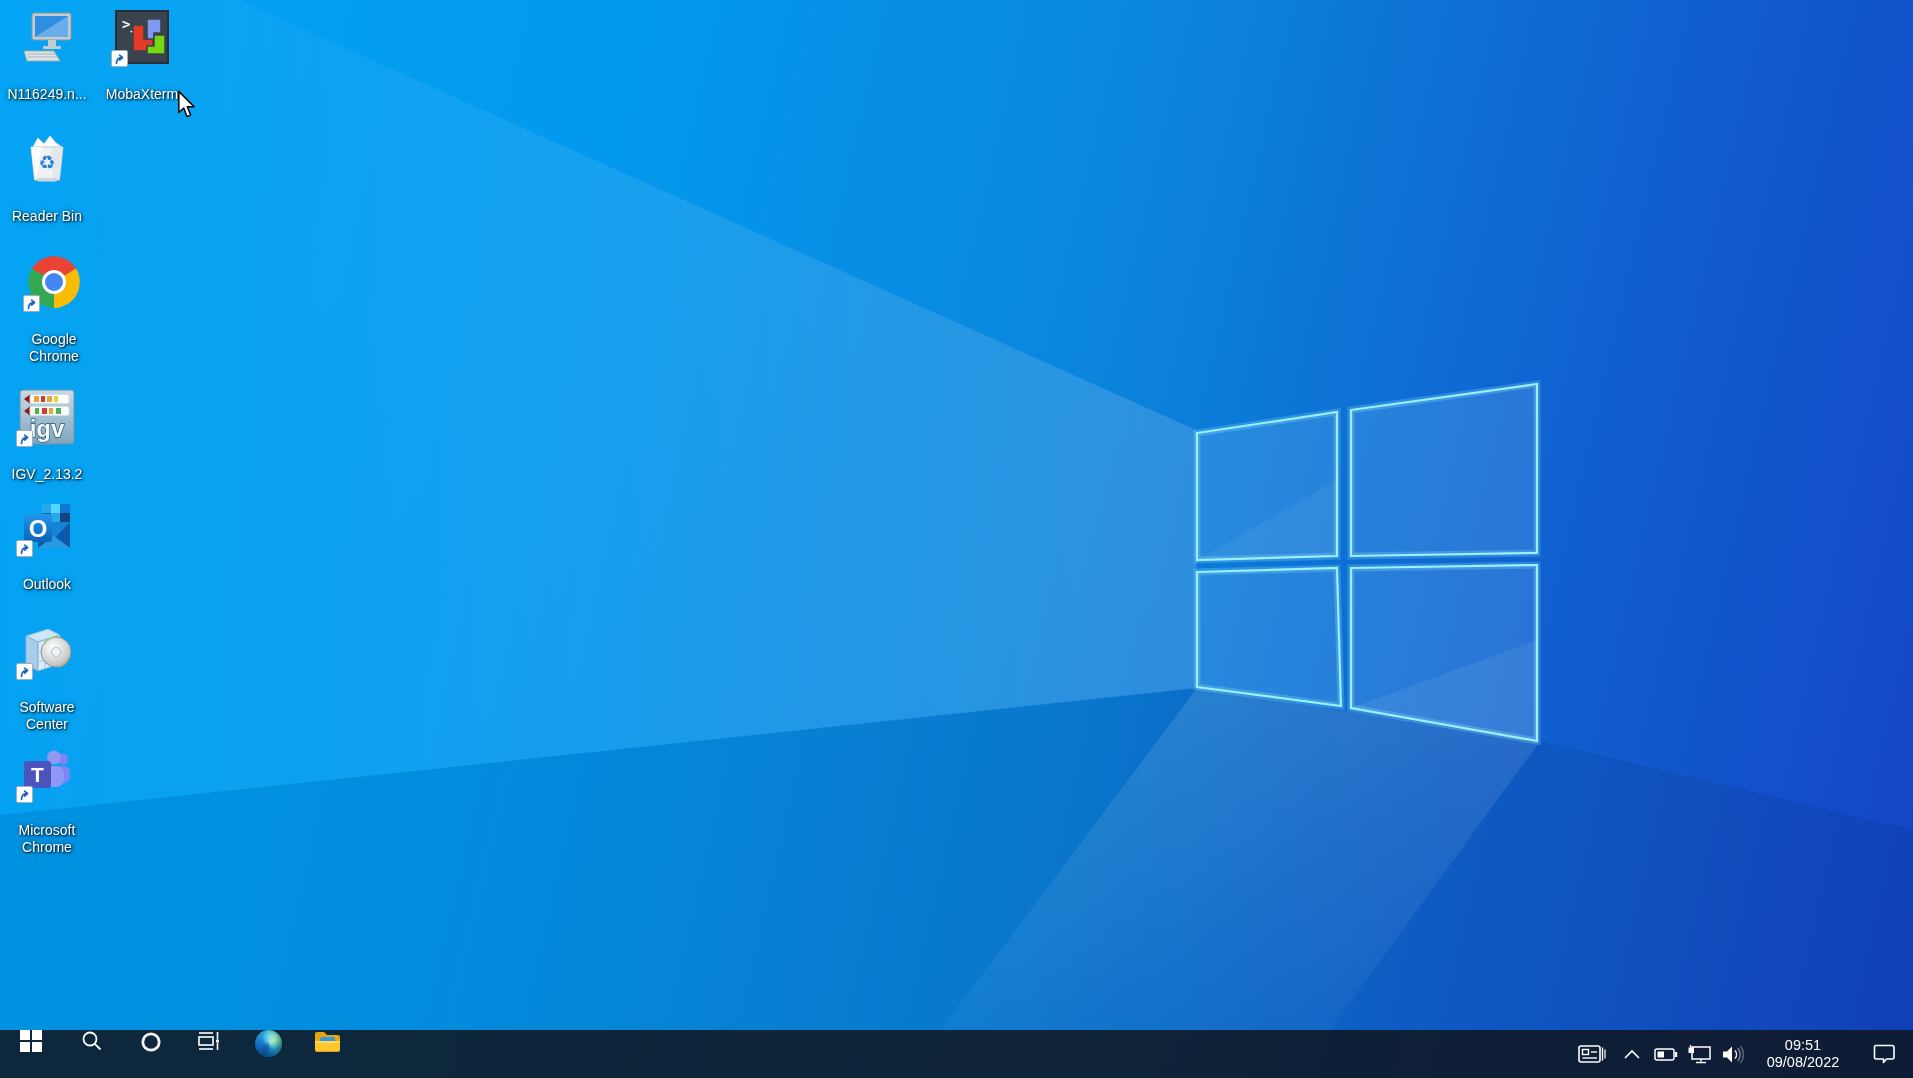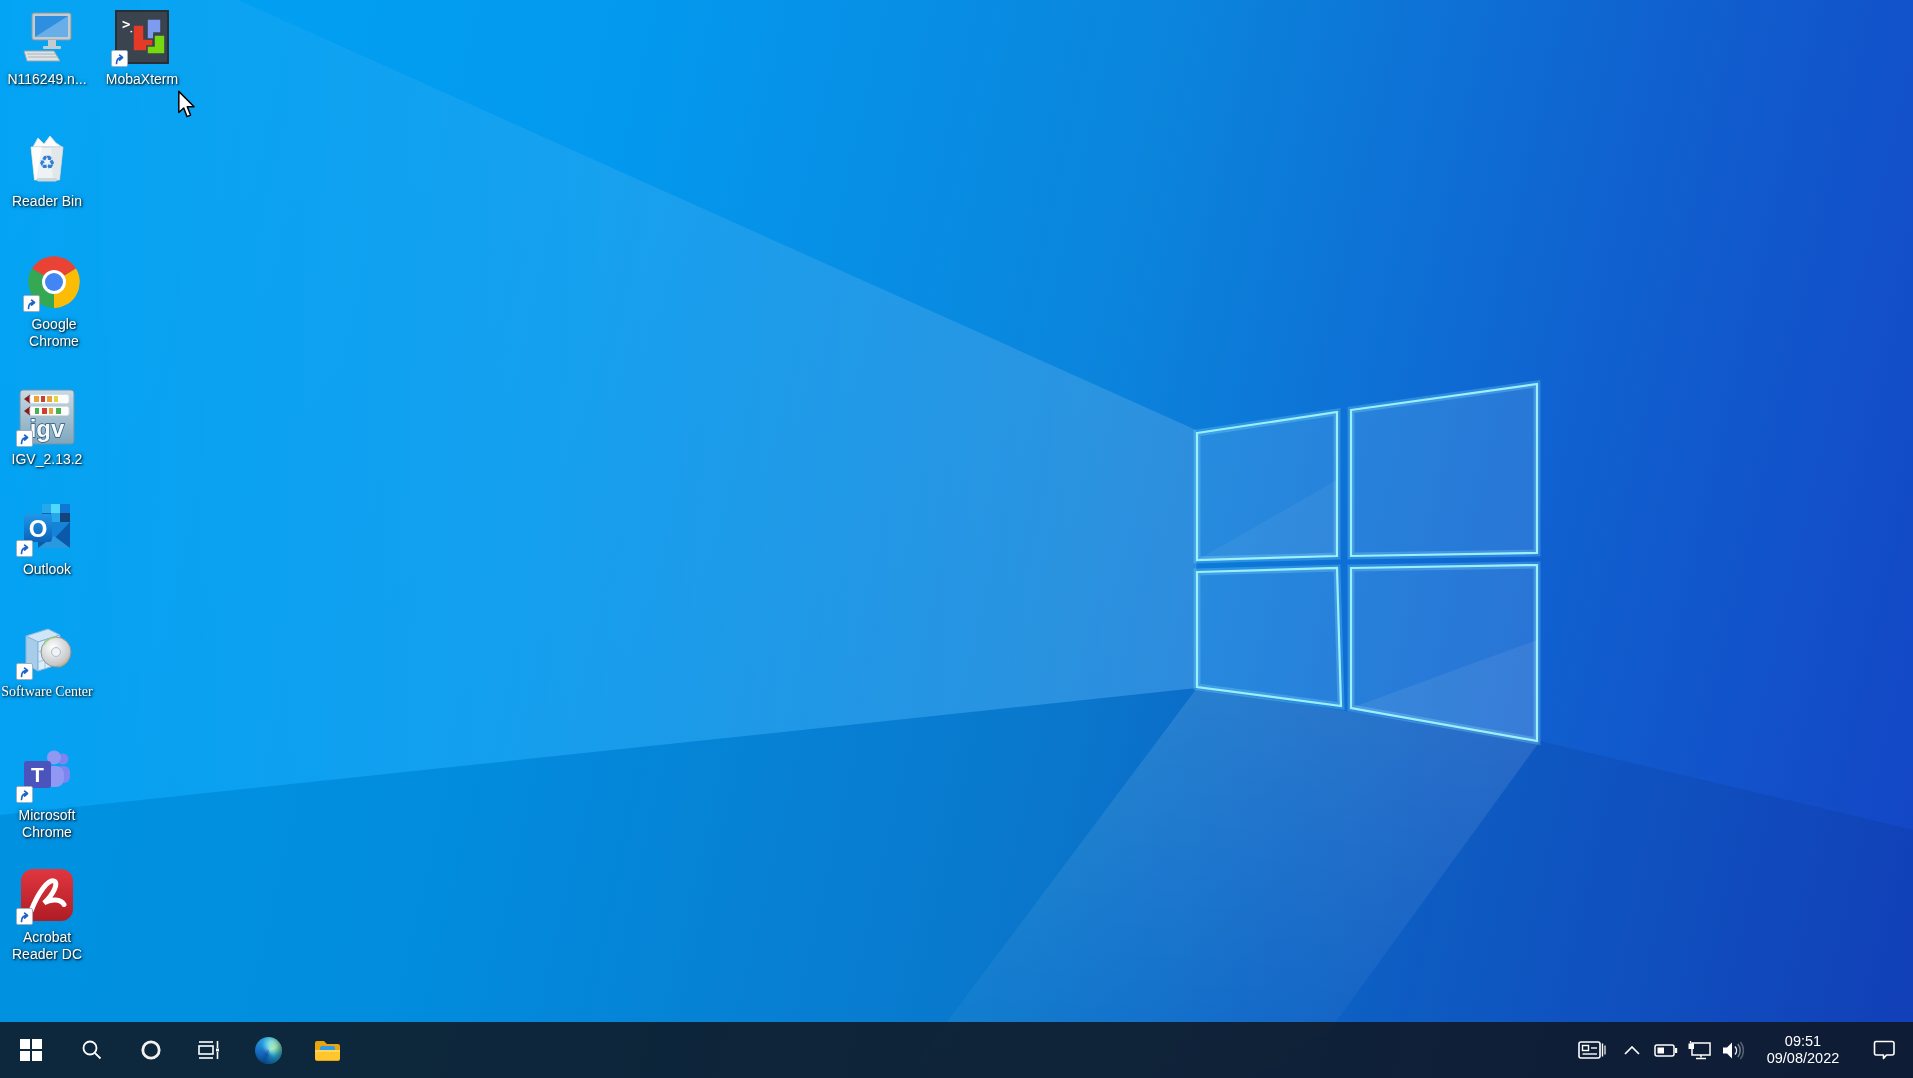--- a/index.html
+++ b/index.html
@@ -7,33 +7,33 @@
     width:1913px;height:1078px;position:relative;overflow:hidden;
     font-family:"Liberation Sans","DejaVu Sans",sans-serif;
     background:linear-gradient(103deg,var(--wallpaper-left,#00a3f4) 0%,#0399ee 30%,var(--wallpaper-mid,#0b84dc) 55%,#1060cf 78%,var(--wallpaper-right,#1443c4) 100%);
   }
   .wallpaper-svg{position:absolute;inset:0;width:1913px;height:1078px;display:block;}
   
   .cell{position:absolute;width:92px;display:flex;flex-direction:column;align-items:center;cursor:default;}
   .icon-wrap{width:58px;height:58px;position:relative;flex:none;}
   .icon-wrap svg{display:block;}
   .icon-label{
-    margin-top:5px;font-size:14px;line-height:1.18;color:#fff;text-align:center;
+    margin-top:20px;font-size:14px;line-height:1.18;color:#fff;text-align:center;
     text-shadow:1px 1px 2px rgba(0,0,0,.9),0 0 4px rgba(0,0,0,.55);
     max-width:92px;word-wrap:break-word;
   }
   .shortcut{
     position:absolute;left:-2px;bottom:-1px;width:17px;height:17px;background:#fff;
     border:1px solid #9fb0bd;border-radius:2px;display:flex;align-items:center;justify-content:center;box-sizing:border-box;
   }
   
   .taskbar{
-    position:absolute;left:0;right:0;bottom:0;height:56px;
+    position:absolute;left:0;right:0;bottom:0;height:48px;
     background:var(--taskbar-bg,rgba(15,22,33,0.86));
-    display:flex;align-items:center;z-index:5;
+    display:flex;align-items:flex-start;z-index:5;
   }
   .tb-btn{width:59px;display:flex;align-items:center;justify-content:center;flex:none;}
   .tb-btn:first-child{width:62px;}
   .tb-spacer{flex:1;}
   .tray{display:flex;align-items:center;flex:none;}
   .tray-btn{height:48px;display:flex;align-items:center;justify-content:center;flex:none;}
   .clock{
     width:96px;color:#fff;font-size:14.5px;line-height:17px;text-align:center;
     display:flex;flex-direction:column;justify-content:center;padding:0 4px;
   }
@@ -210,21 +210,21 @@
       </svg>
       <span class="shortcut">
         <svg width="12" height="12" viewBox="0 0 12 12">
             <path d="M2.5 10.5 C2.5 5.5,5 4.5,8.5 4.5 M8.5 4.5 L5.6 2.2 M8.5 4.5 L5.6 7" stroke="#1e62c8" stroke-width="1.7" fill="none" stroke-linecap="round"></path>
           </svg>
       </span>
     </div>
     <div class="icon-label">Outlook</div>
   </div>
 
-  <div class="cell" style="left:1px;top:621px;font-family:Liberation Serif, serif;">
+  <div class="cell" style="left:1px;top:621px;">
     <div class="icon-wrap">
       <svg width="58" height="58" viewBox="0 0 58 58">
         <polygon points="8,15 30,8 42,14 20,21" fill="#cfe6f8" stroke="#8cb8dd"></polygon>
         <polygon points="8,15 20,21 20,50 8,43" fill="#a8cdeb" stroke="#8cb8dd"></polygon>
         <polygon points="20,21 42,14 42,43 20,50" fill="#dcedfa" stroke="#7fb0d8"></polygon>
         <line x1="20" y1="31" x2="42" y2="24" stroke="#9cc6e8"></line>
           <line x1="20" y1="41" x2="42" y2="34" stroke="#9cc6e8"></line>
         <line x1="27" y1="18.8" x2="27" y2="47.8" stroke="#9cc6e8"></line>
           <line x1="35" y1="16.2" x2="35" y2="45.2" stroke="#9cc6e8"></line>
         <defs>
@@ -260,40 +260,20 @@
       </svg>
       <span class="shortcut">
         <svg width="12" height="12" viewBox="0 0 12 12">
             <path d="M2.5 10.5 C2.5 5.5,5 4.5,8.5 4.5 M8.5 4.5 L5.6 2.2 M8.5 4.5 L5.6 7" stroke="#1e62c8" stroke-width="1.7" fill="none" stroke-linecap="round"></path>
           </svg>
       </span>
     </div>
     <div class="icon-label">Microsoft Chrome</div>
   </div>
 
-  <div class="cell" style="left:1px;top:866px;">
-    <div class="icon-wrap">
-      <svg width="58" height="58" viewBox="0 0 58 58">
-        <defs>
-          <linearGradient id="acr" x1="0" y1="0" x2="0" y2="1">
-            <stop offset="0" stop-color="#e03640"></stop>
-              <stop offset="1" stop-color="#b01c24"></stop>
-          </linearGradient>
-        </defs>
-        <rect x="3" y="3" width="52" height="52" rx="12" fill="url(#acr)"></rect>
-        <path d="M13 45 C 20 27, 30 13, 36 15 C 41 17, 35 29, 26 37 C 33 32.5, 43 33, 46 38.5" stroke="#fff" stroke-width="5" fill="none" stroke-linecap="round"></path>
-      </svg>
-      <span class="shortcut">
-        <svg width="12" height="12" viewBox="0 0 12 12">
-            <path d="M2.5 10.5 C2.5 5.5,5 4.5,8.5 4.5 M8.5 4.5 L5.6 2.2 M8.5 4.5 L5.6 7" stroke="#1e62c8" stroke-width="1.7" fill="none" stroke-linecap="round"></path>
-          </svg>
-      </span>
-    </div>
-    <div class="icon-label">Acrobat Reader DC</div>
-  </div>
 </div>
 
 <div class="taskbar">
   <div class="tb-btn">
     <svg width="22" height="22" viewBox="0 0 22 22">
       <rect x="0" y="0" width="10" height="10" fill="#fff"></rect>
         <rect x="12" y="0" width="10" height="10" fill="#fff"></rect>
       <rect x="0" y="12" width="10" height="10" fill="#fff"></rect>
         <rect x="12" y="12" width="10" height="10" fill="#fff"></rect>
     </svg>

